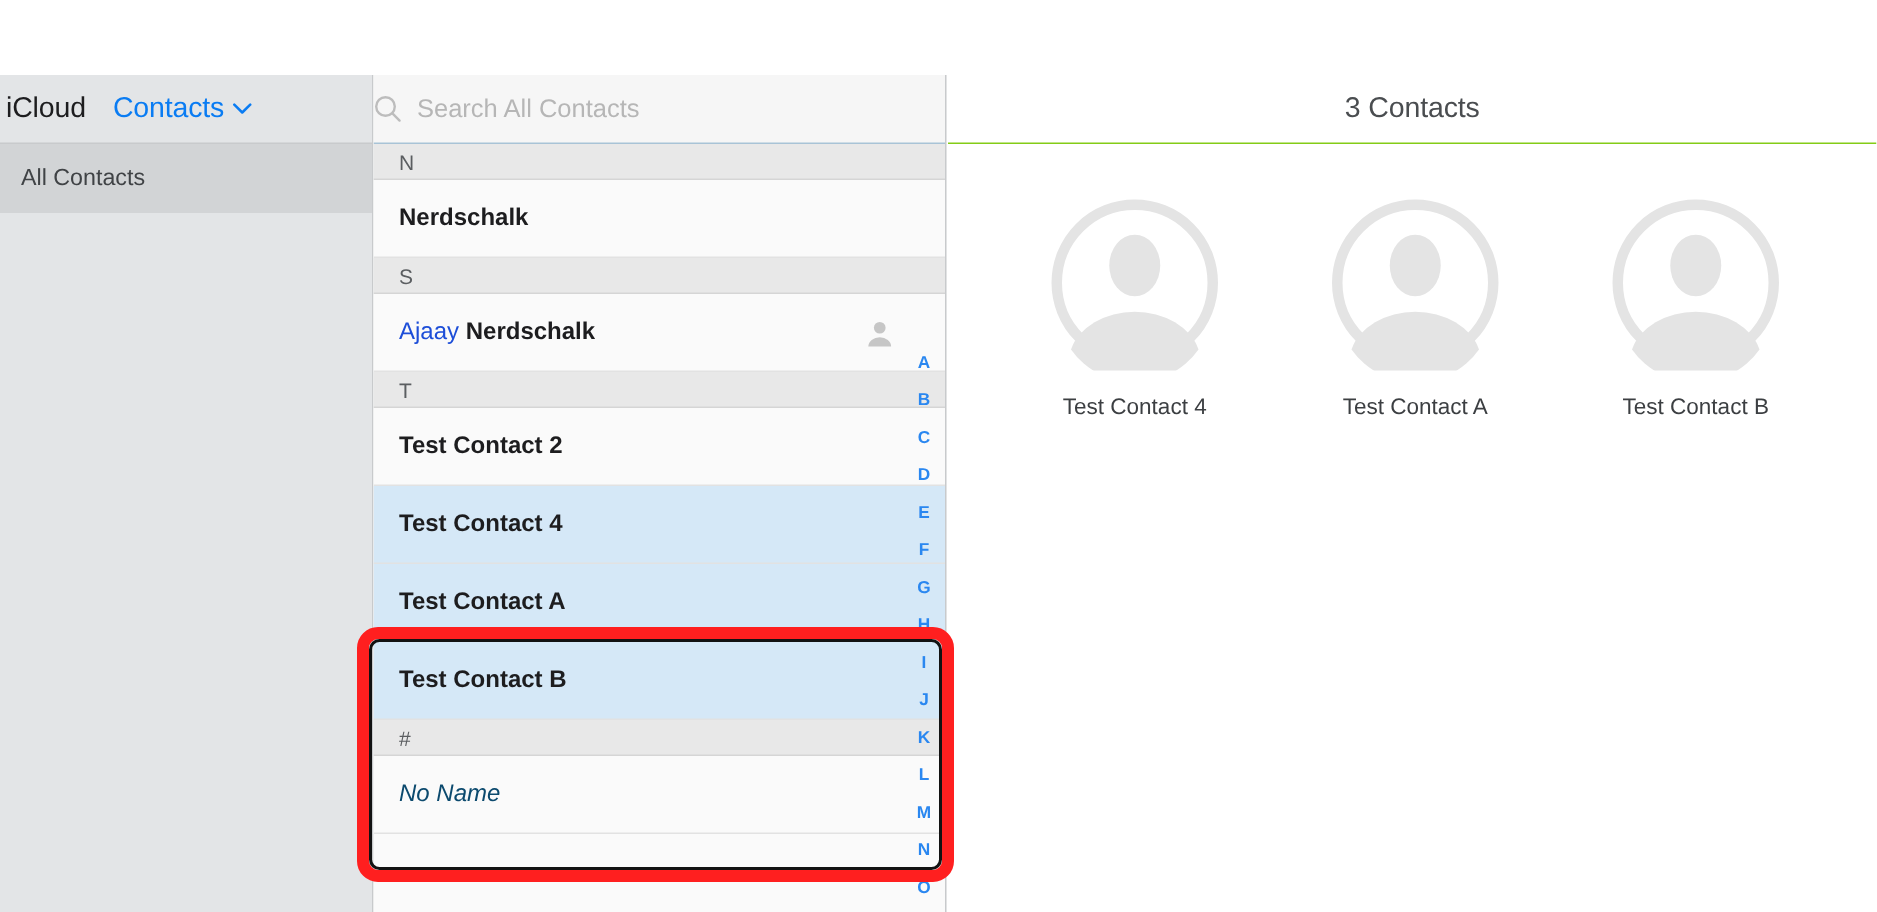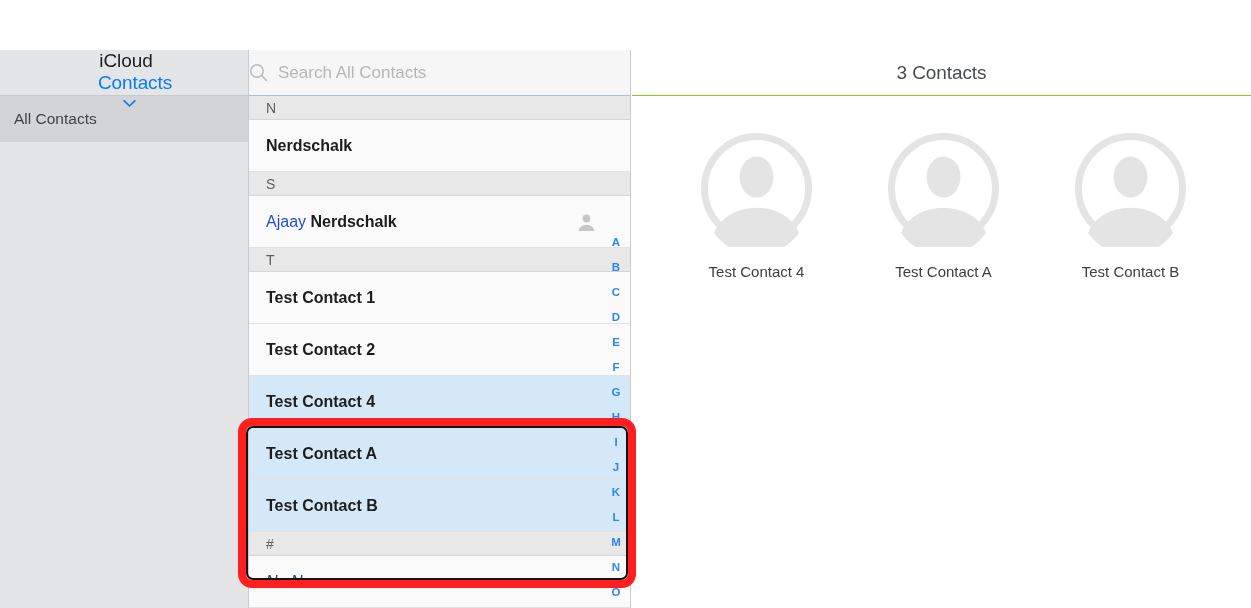--- a/index.html
+++ b/index.html
@@ -40,21 +40,20 @@
     border-right: 1px solid #c8cacc;
     box-sizing: border-box;
   }
   #sidebar-header {
     height: 46px;
     box-sizing: border-box;
     display: flex;
     align-items: center;
     padding-left: 4px;
     border-bottom: 1px solid #c8cacc;
-    flex-direction: column;
   }
   .brand-icloud {
     font-size: 19px;
     color: #1d1d1f;
     letter-spacing: -0.1px;
   }
   .brand-contacts {
     font-size: 19px;
     color: #0a7cf3;
     font-weight: 400;
@@ -285,23 +284,20 @@
           <span>S</span>
         </div>
         <div class="contact-row"><span class="name-first">Ajaay</span>&nbsp;<span class="name-last">Nerdschalk</span><span class="row-person-icon">
             <svg width="19" height="19" viewBox="0 0 19 19">
               <circle cx="9.5" cy="6" r="3.9" fill="#c6c6c6"></circle>
               <path d="M1.9 18.5 a7.6 6.2 0 0 1 15.2 0 Z" fill="#c6c6c6"></path>
             </svg>
           </span></div>
         <div class="section-header">
           <span>T</span>
-        </div>
-        <div class="contact-row">
-          <span class="name-plain">Test Contact 1</span>
         </div>
         <div class="contact-row">
           <span class="name-plain">Test Contact 2</span>
         </div>
         <div class="contact-row selected">
           <span class="name-plain">Test Contact 4</span>
         </div>
         <div class="contact-row selected">
           <span class="name-plain">Test Contact A</span>
         </div>

